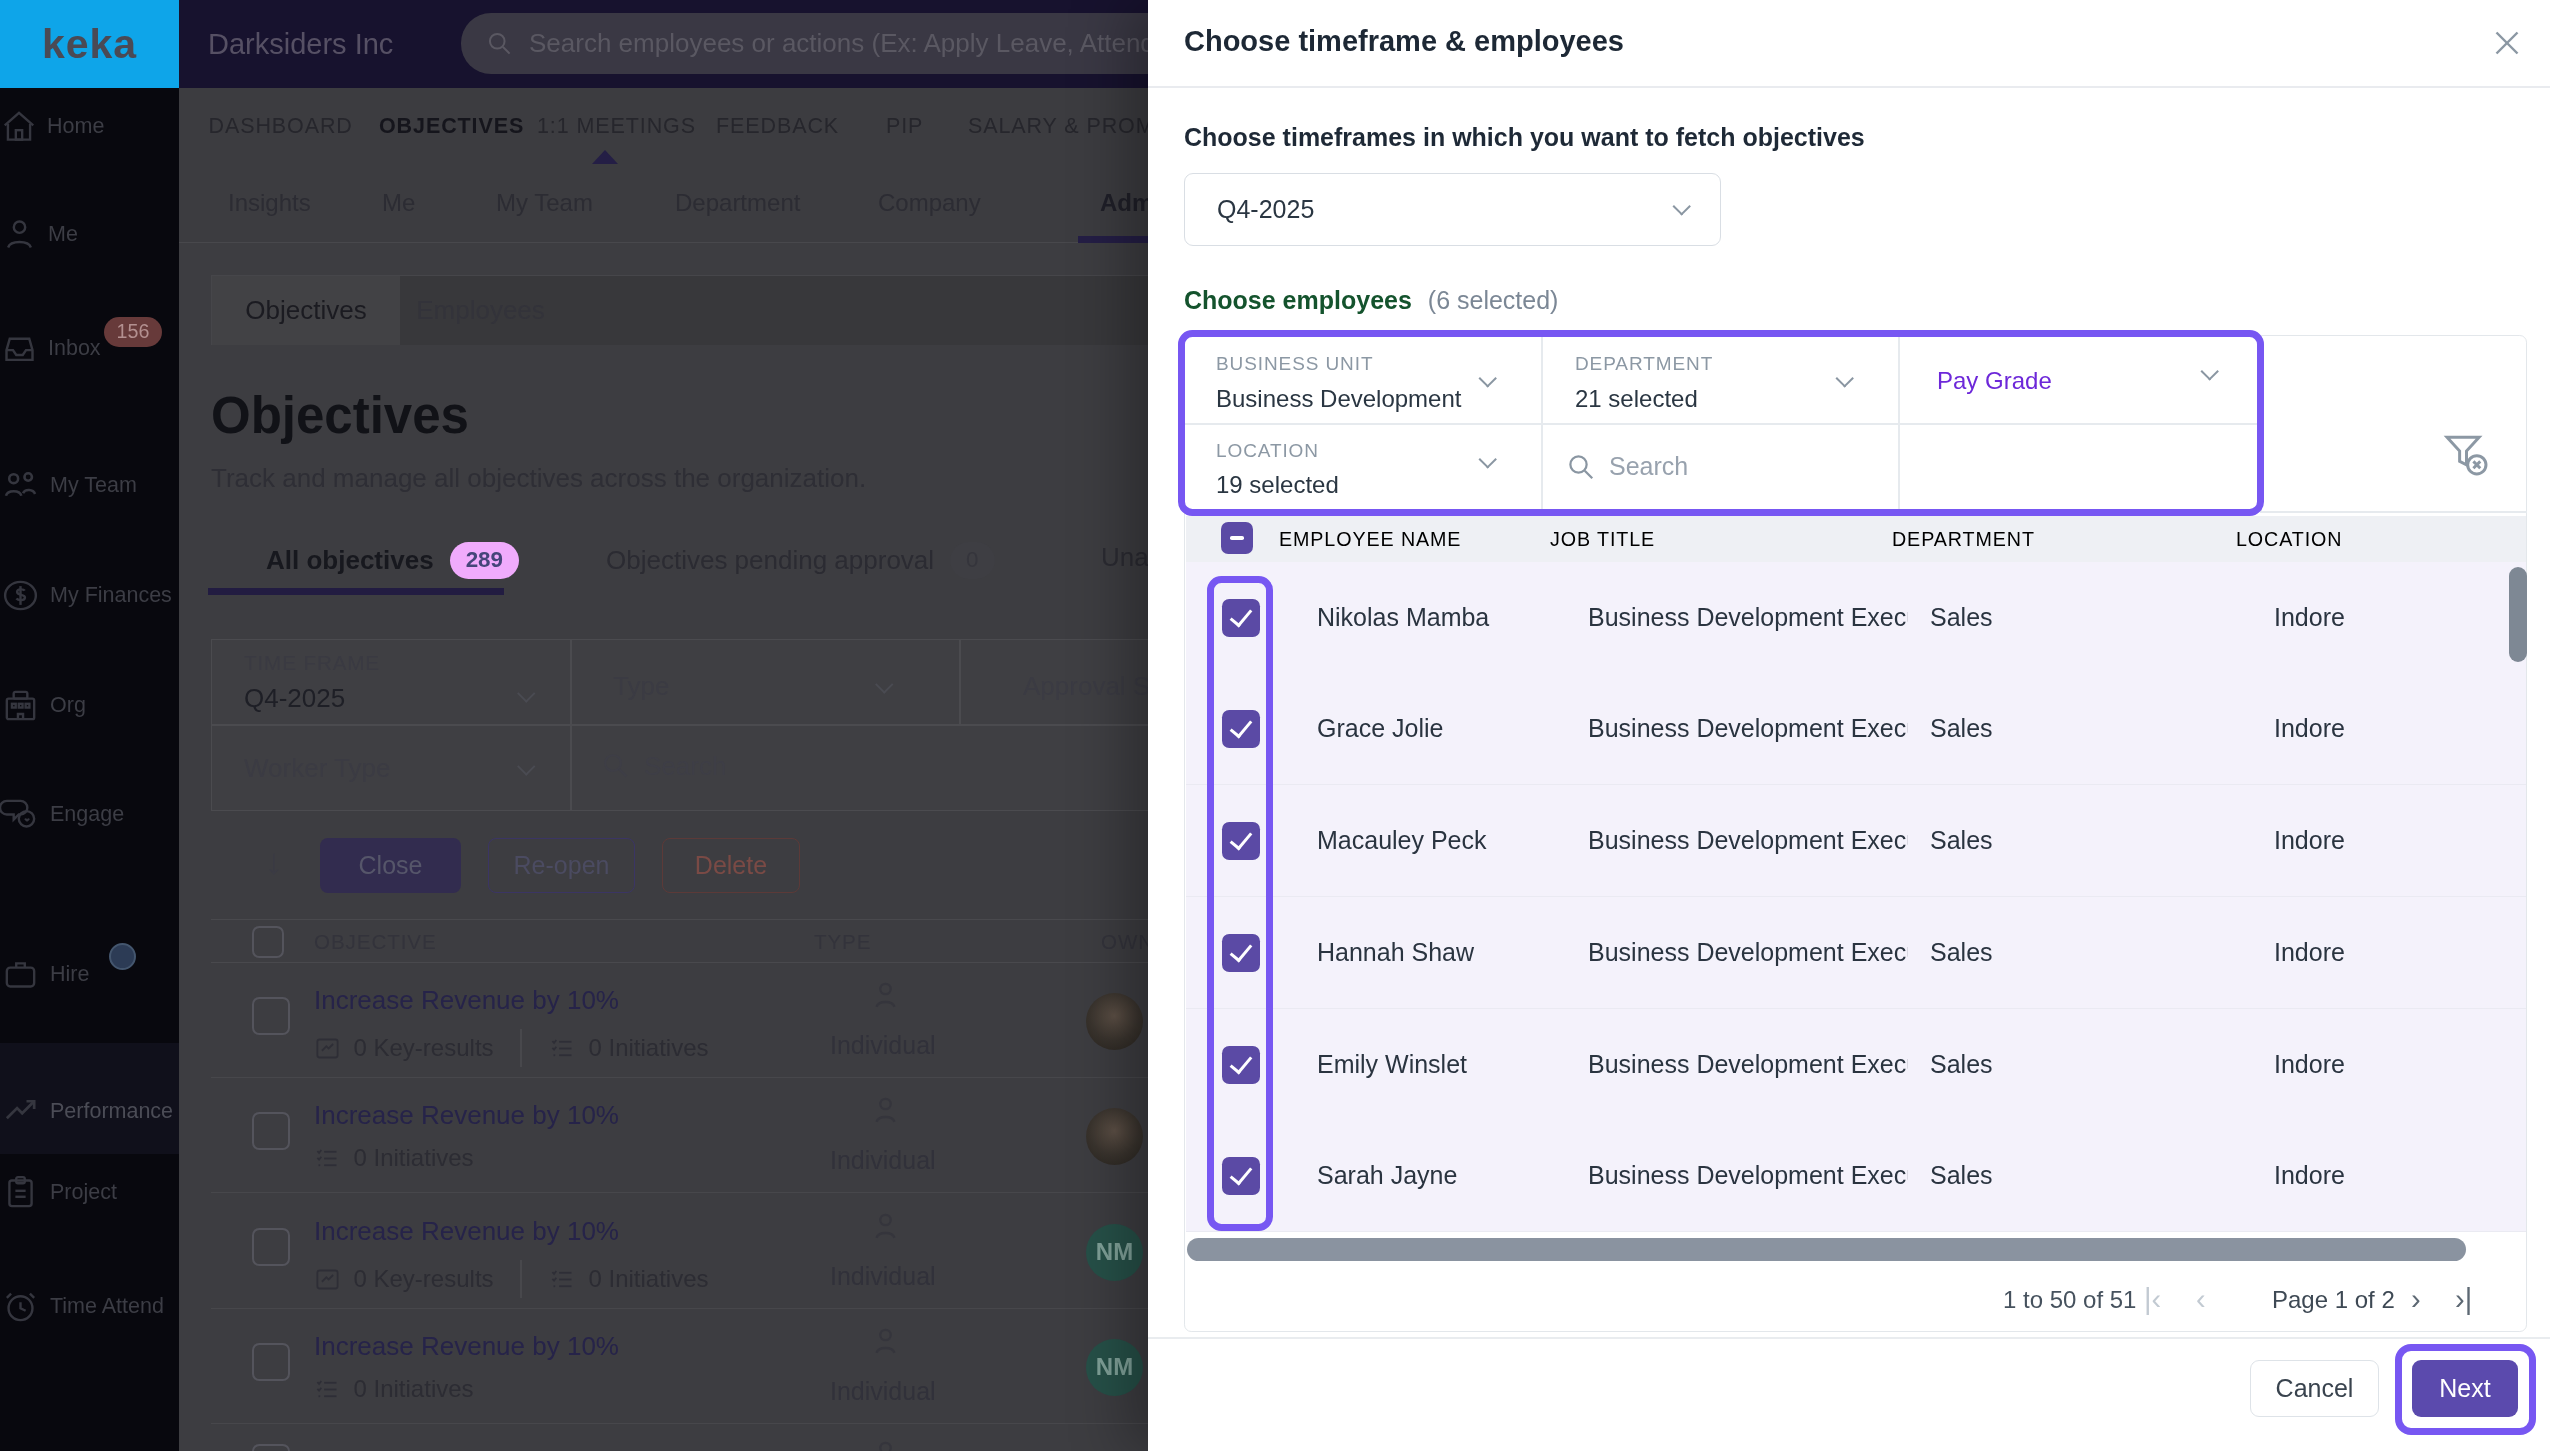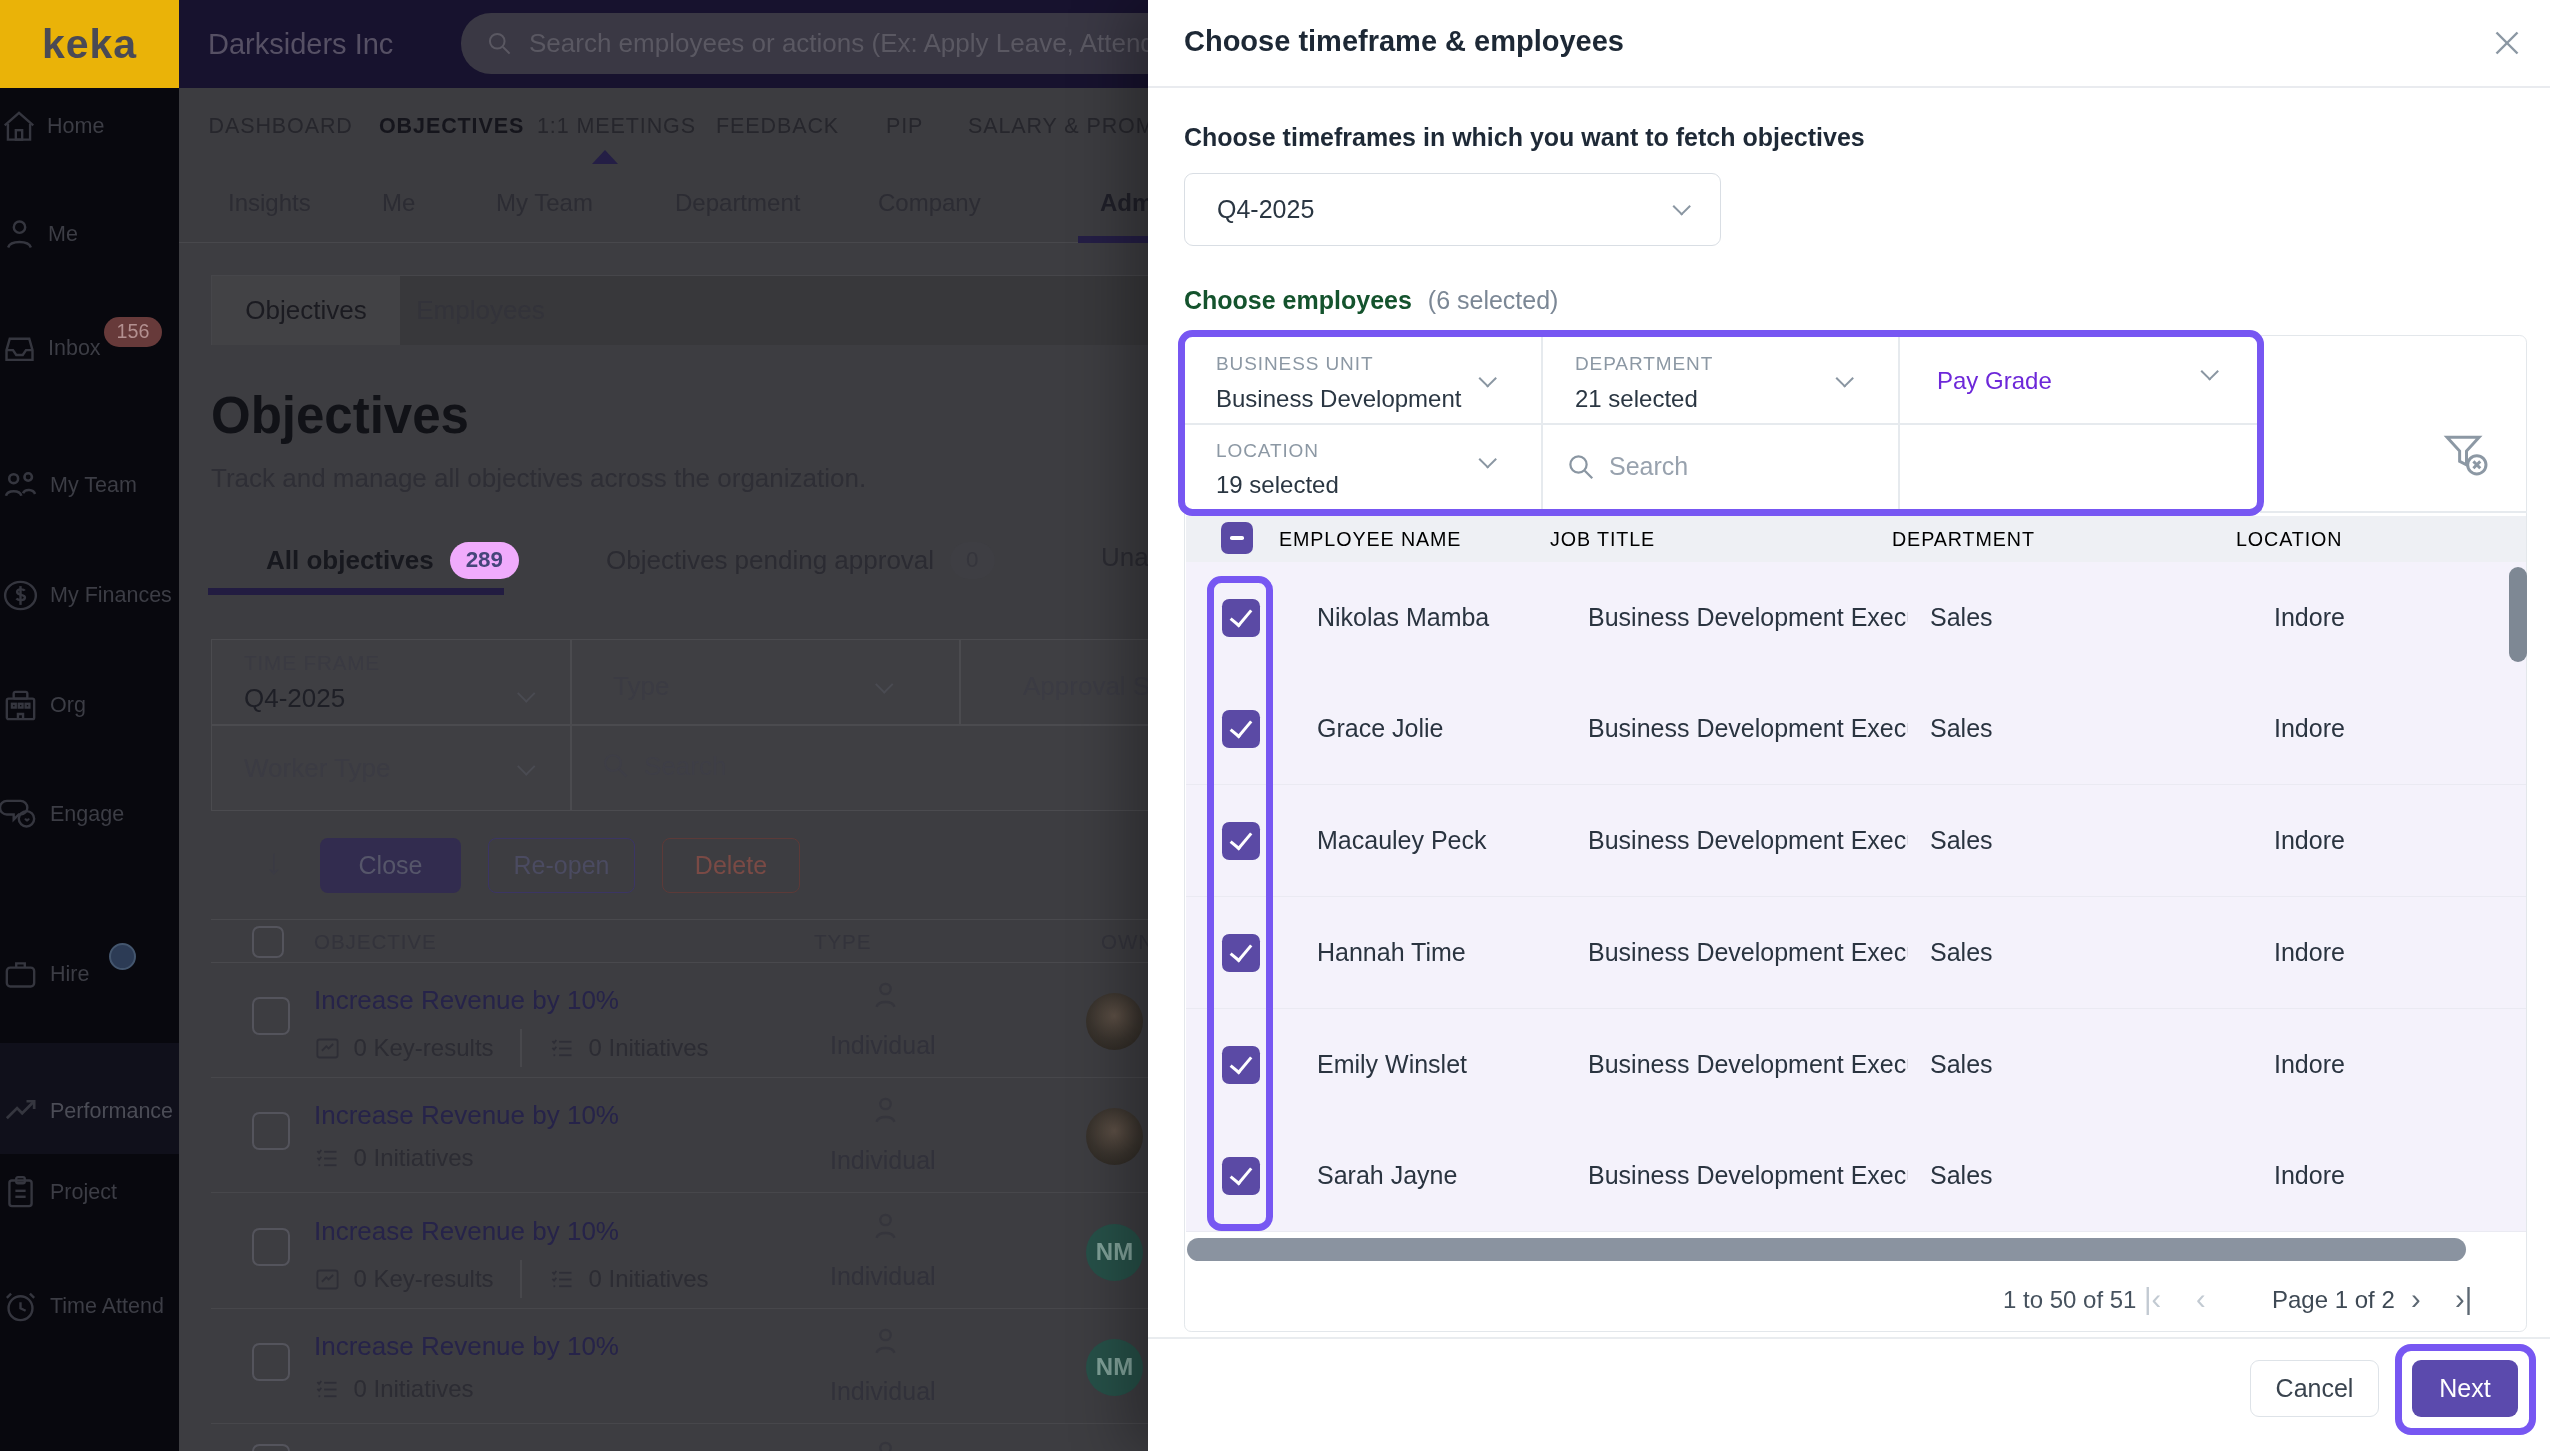--- a/index.html
+++ b/index.html
@@ -3,21 +3,21 @@
 <meta charset="utf-8">
 <style>
   * { margin:0; padding:0; box-sizing:border-box; }
   html,body { width:2550px; height:1451px; overflow:hidden; background:#3d3d41;
     font-family:"Liberation Sans", sans-serif; }
   #screen { position:relative; width:2550px; height:1451px; overflow:hidden; }
   .abs { position:absolute; }
 
   
   #topbar { left:0; top:0; width:2550px; height:88px; background:#17122e; }
-  #logo-area { left:0; top:0; width:179px; height:88px; background:#eab308;
+  #logo-area { left:0; top:0; width:179px; height:88px; background:#0ea5e9;
     display:flex; align-items:center; justify-content:center; }
   .logo-text { color:#4a4a55; font-size:41px; font-weight:700; letter-spacing:0.9px; position:relative; }
   #company { left:208px; top:0; height:88px; display:flex; align-items:center;
     color:#565064; font-size:29px; }
   #top-search { left:461px; top:13.4px; width:755px; height:61px; background:#3a3844;
     border-radius:30px; display:flex; align-items:center; padding:0 25px; gap:16px; }
   #top-search svg { stroke:#5a5862; }
   #top-search input { background:transparent; border:none; outline:none; width:626px;
     font-size:26px; color:#5a5862; font-family:"Liberation Sans",sans-serif; }
   #top-search input::placeholder { color:#5a5862; }
@@ -547,21 +547,21 @@
     </div>
     <div class="erow" style="top:785px">
       <div class="cb pcb chk"></div>
       <div class="ecell" style="left:131px">Macauley Peck</div>
       <div class="ecell job" style="left:402px">Business Development Executi</div>
       <div class="ecell" style="left:744px">Sales</div>
       <div class="ecell" style="left:1088px">Indore</div>
     </div>
     <div class="erow" style="top:897px">
       <div class="cb pcb chk"></div>
-      <div class="ecell" style="left:131px">Hannah Time</div>
+      <div class="ecell" style="left:131px">Hannah Shaw</div>
       <div class="ecell job" style="left:402px">Business Development Executi</div>
       <div class="ecell" style="left:744px">Sales</div>
       <div class="ecell" style="left:1088px">Indore</div>
     </div>
     <div class="erow" style="top:1009px">
       <div class="cb pcb chk"></div>
       <div class="ecell" style="left:131px">Emily Winslet</div>
       <div class="ecell job" style="left:402px">Business Development Executi</div>
       <div class="ecell" style="left:744px">Sales</div>
       <div class="ecell" style="left:1088px">Indore</div>

